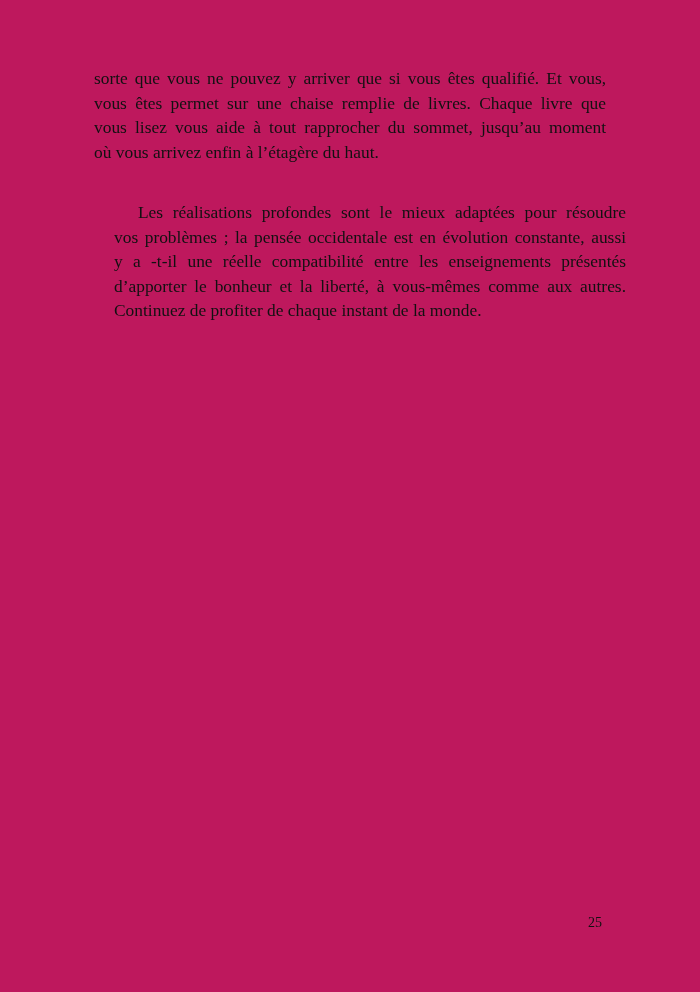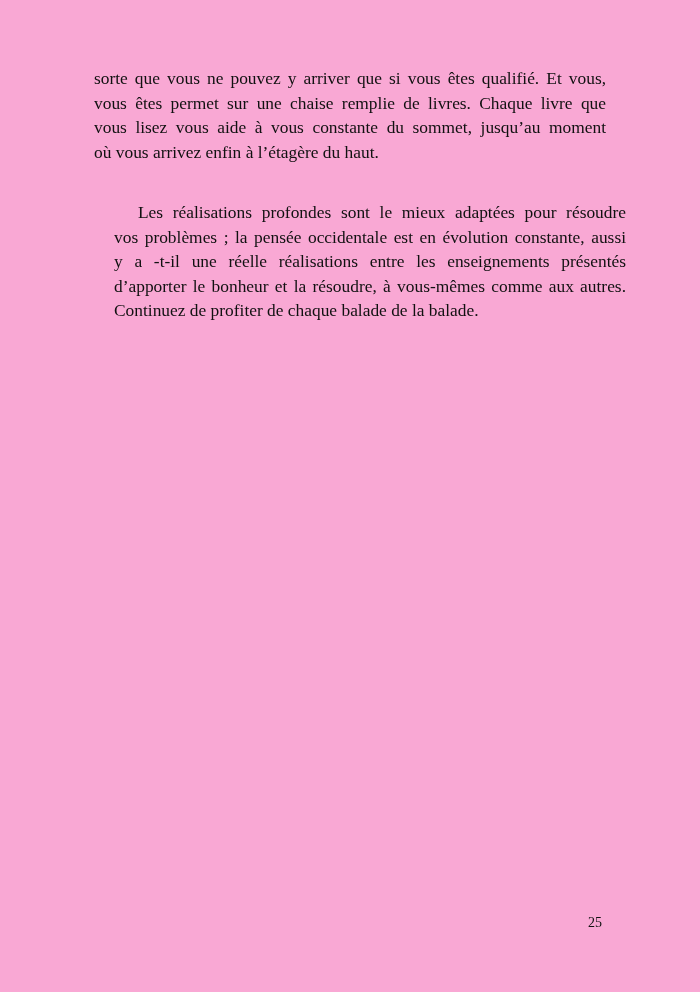--- a/index.html
+++ b/index.html
@@ -13,21 +13,21 @@
       position: relative;
       overflow: hidden;
       font-family: "Liberation Serif", "DejaVu Serif", serif;
       color: #111111;
     }
     .page {
       position: absolute;
       left: 0; top: 0;
       width: 700px;
       height: 992px;
-      background: #f9a8d4;
+      background: #be185d;
     }
     .text-block {
       position: absolute;
       left: 94px;
       width: 512px;
       font-size: 17.4px;
       line-height: 24.5px;
       text-align: justify;
     }
     .text-block .line {
@@ -55,27 +55,27 @@
     }
   </style>
 </head>
 <body>
 
 <div class="page">
 
   <div class="text-block" id="para-1">
     <span class="line">sorte que vous ne pouvez y arriver que si vous êtes qualifié. Et vous,</span>
     <span class="line">vous êtes permet sur une chaise remplie de livres. Chaque livre que</span>
-    <span class="line">vous lisez vous aide à vous constante du sommet, jusqu’au moment</span>
+    <span class="line">vous lisez vous aide à tout rapprocher du sommet, jusqu’au moment</span>
     <span class="line last">où vous arrivez enfin à l’étagère du haut.</span>
   </div>
 
   <div class="text-block" id="para-2">
     <span class="line indent">Les réalisations profondes sont le mieux adaptées pour résoudre</span>
     <span class="line">vos problèmes ; la pensée occidentale est en évolution constante, aussi</span>
-    <span class="line">y a -t-il une réelle réalisations entre les enseignements présentés</span>
-    <span class="line">d’apporter le bonheur et la résoudre, à vous-mêmes comme aux autres.</span>
-    <span class="line last">Continuez de profiter de chaque balade de la balade.</span>
+    <span class="line">y a -t-il une réelle compatibilité entre les enseignements présentés</span>
+    <span class="line">d’apporter le bonheur et la liberté, à vous-mêmes comme aux autres.</span>
+    <span class="line last">Continuez de profiter de chaque instant de la monde.</span>
   </div>
 
   <div class="page-number">25</div>
 
 </div>
 
 </body></html>

